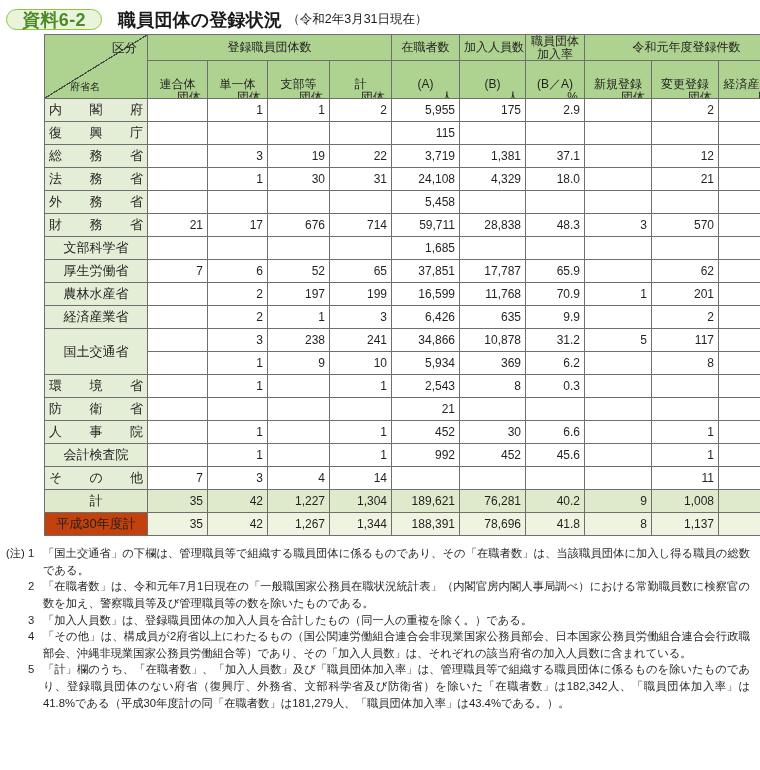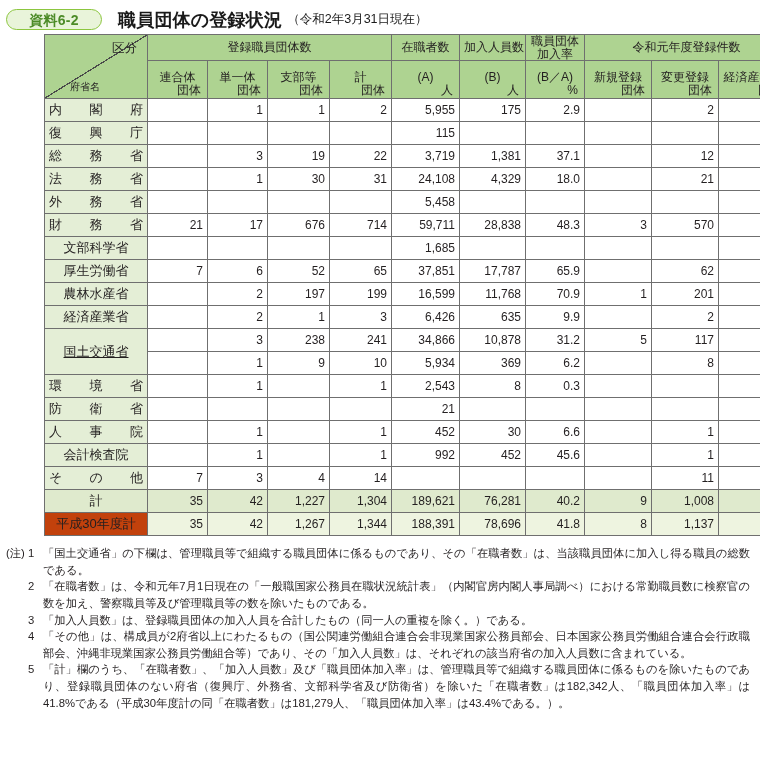--- a/index.html
+++ b/index.html
@@ -27,21 +27,21 @@
     display: inline-flex;
     align-items: center;
     justify-content: center;
     height: 21px;
     min-width: 96px;
     padding: 0 10px;
     border: 1.4px solid #8cc63f;
     border-radius: 11px;
     background: #e9f4da;
     color: #4c8b27;
-    font-size: 14px;
+    font-size: 18px;
     font-weight: bold;
     letter-spacing: .3px;
     line-height: 1;
   }
   .doc-title {
     margin-left: 16px;
     font-size: 18px;
     font-weight: bold;
     color: #1a1a1a;
     letter-spacing: .2px;
@@ -80,21 +80,21 @@
     font-size: 12px;
   }
   thead th.sub {
     height: 38px;
     vertical-align: bottom;
     padding-bottom: 2px;
   }
   .sub-inner {
     display: flex;
     flex-direction: column;
-    justify-content: flex-end;
+    justify-content: flex-start;
     height: 34px;
     padding-top: 16px;
   }
   .sub-top { text-align: center; }
   .sub-bot { text-align: right; padding-right: 2px; }
 
   
   th.corner {
     position: relative;
     background: #aed391;
@@ -142,21 +142,20 @@
   tr.total td { background: #dfeacd; }
   tr.total td.rowname { background: #dfeacd; font-weight: normal; }
   tr.prevtotal td { background: #eef4e0; }
   tr.prevtotal td.rowname { background: #c2410c; }
   tr.total td.rowname, tr.prevtotal td.rowname {
     text-align: center; text-align-last: center;
   }
   td.merged-name {
     background: #e4eed6;
     vertical-align: middle;
-    text-decoration: underline;
   }
 
   
   .notes {
     padding: 9px 10px 0 6px;
     font-size: 11.3px;
     line-height: 1.47;
     color: #231f20;
   }
   .note-row {

